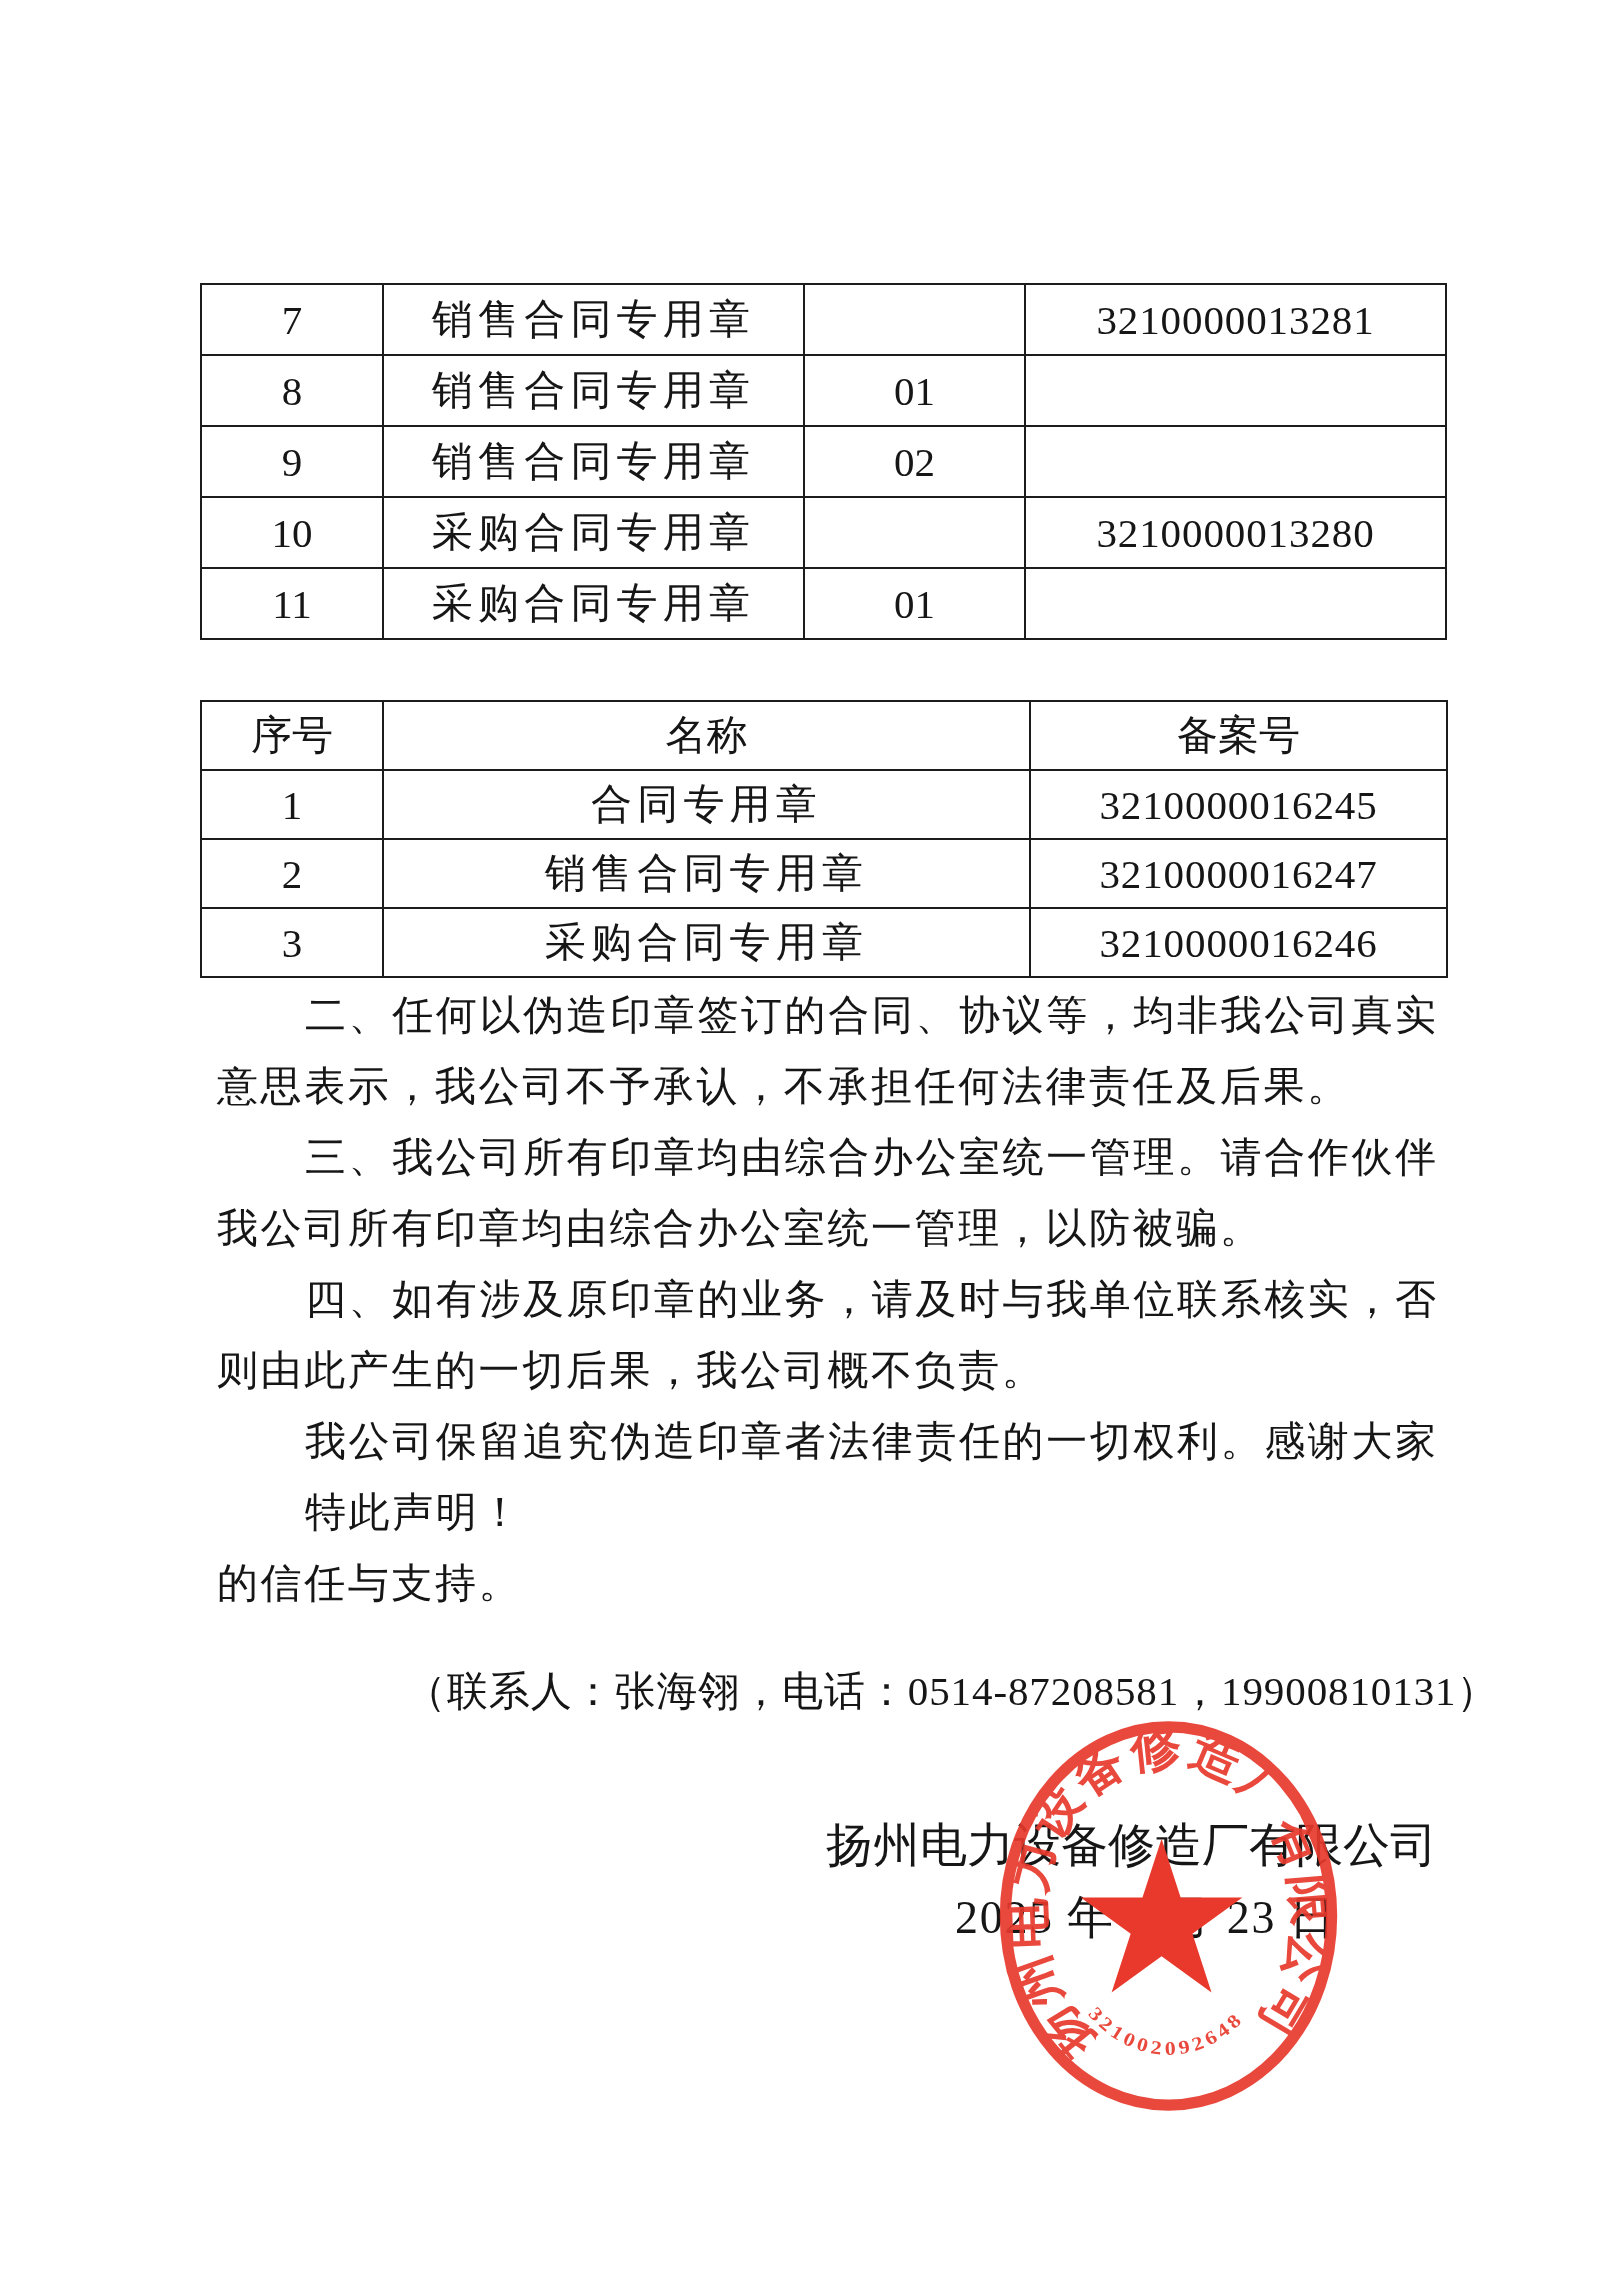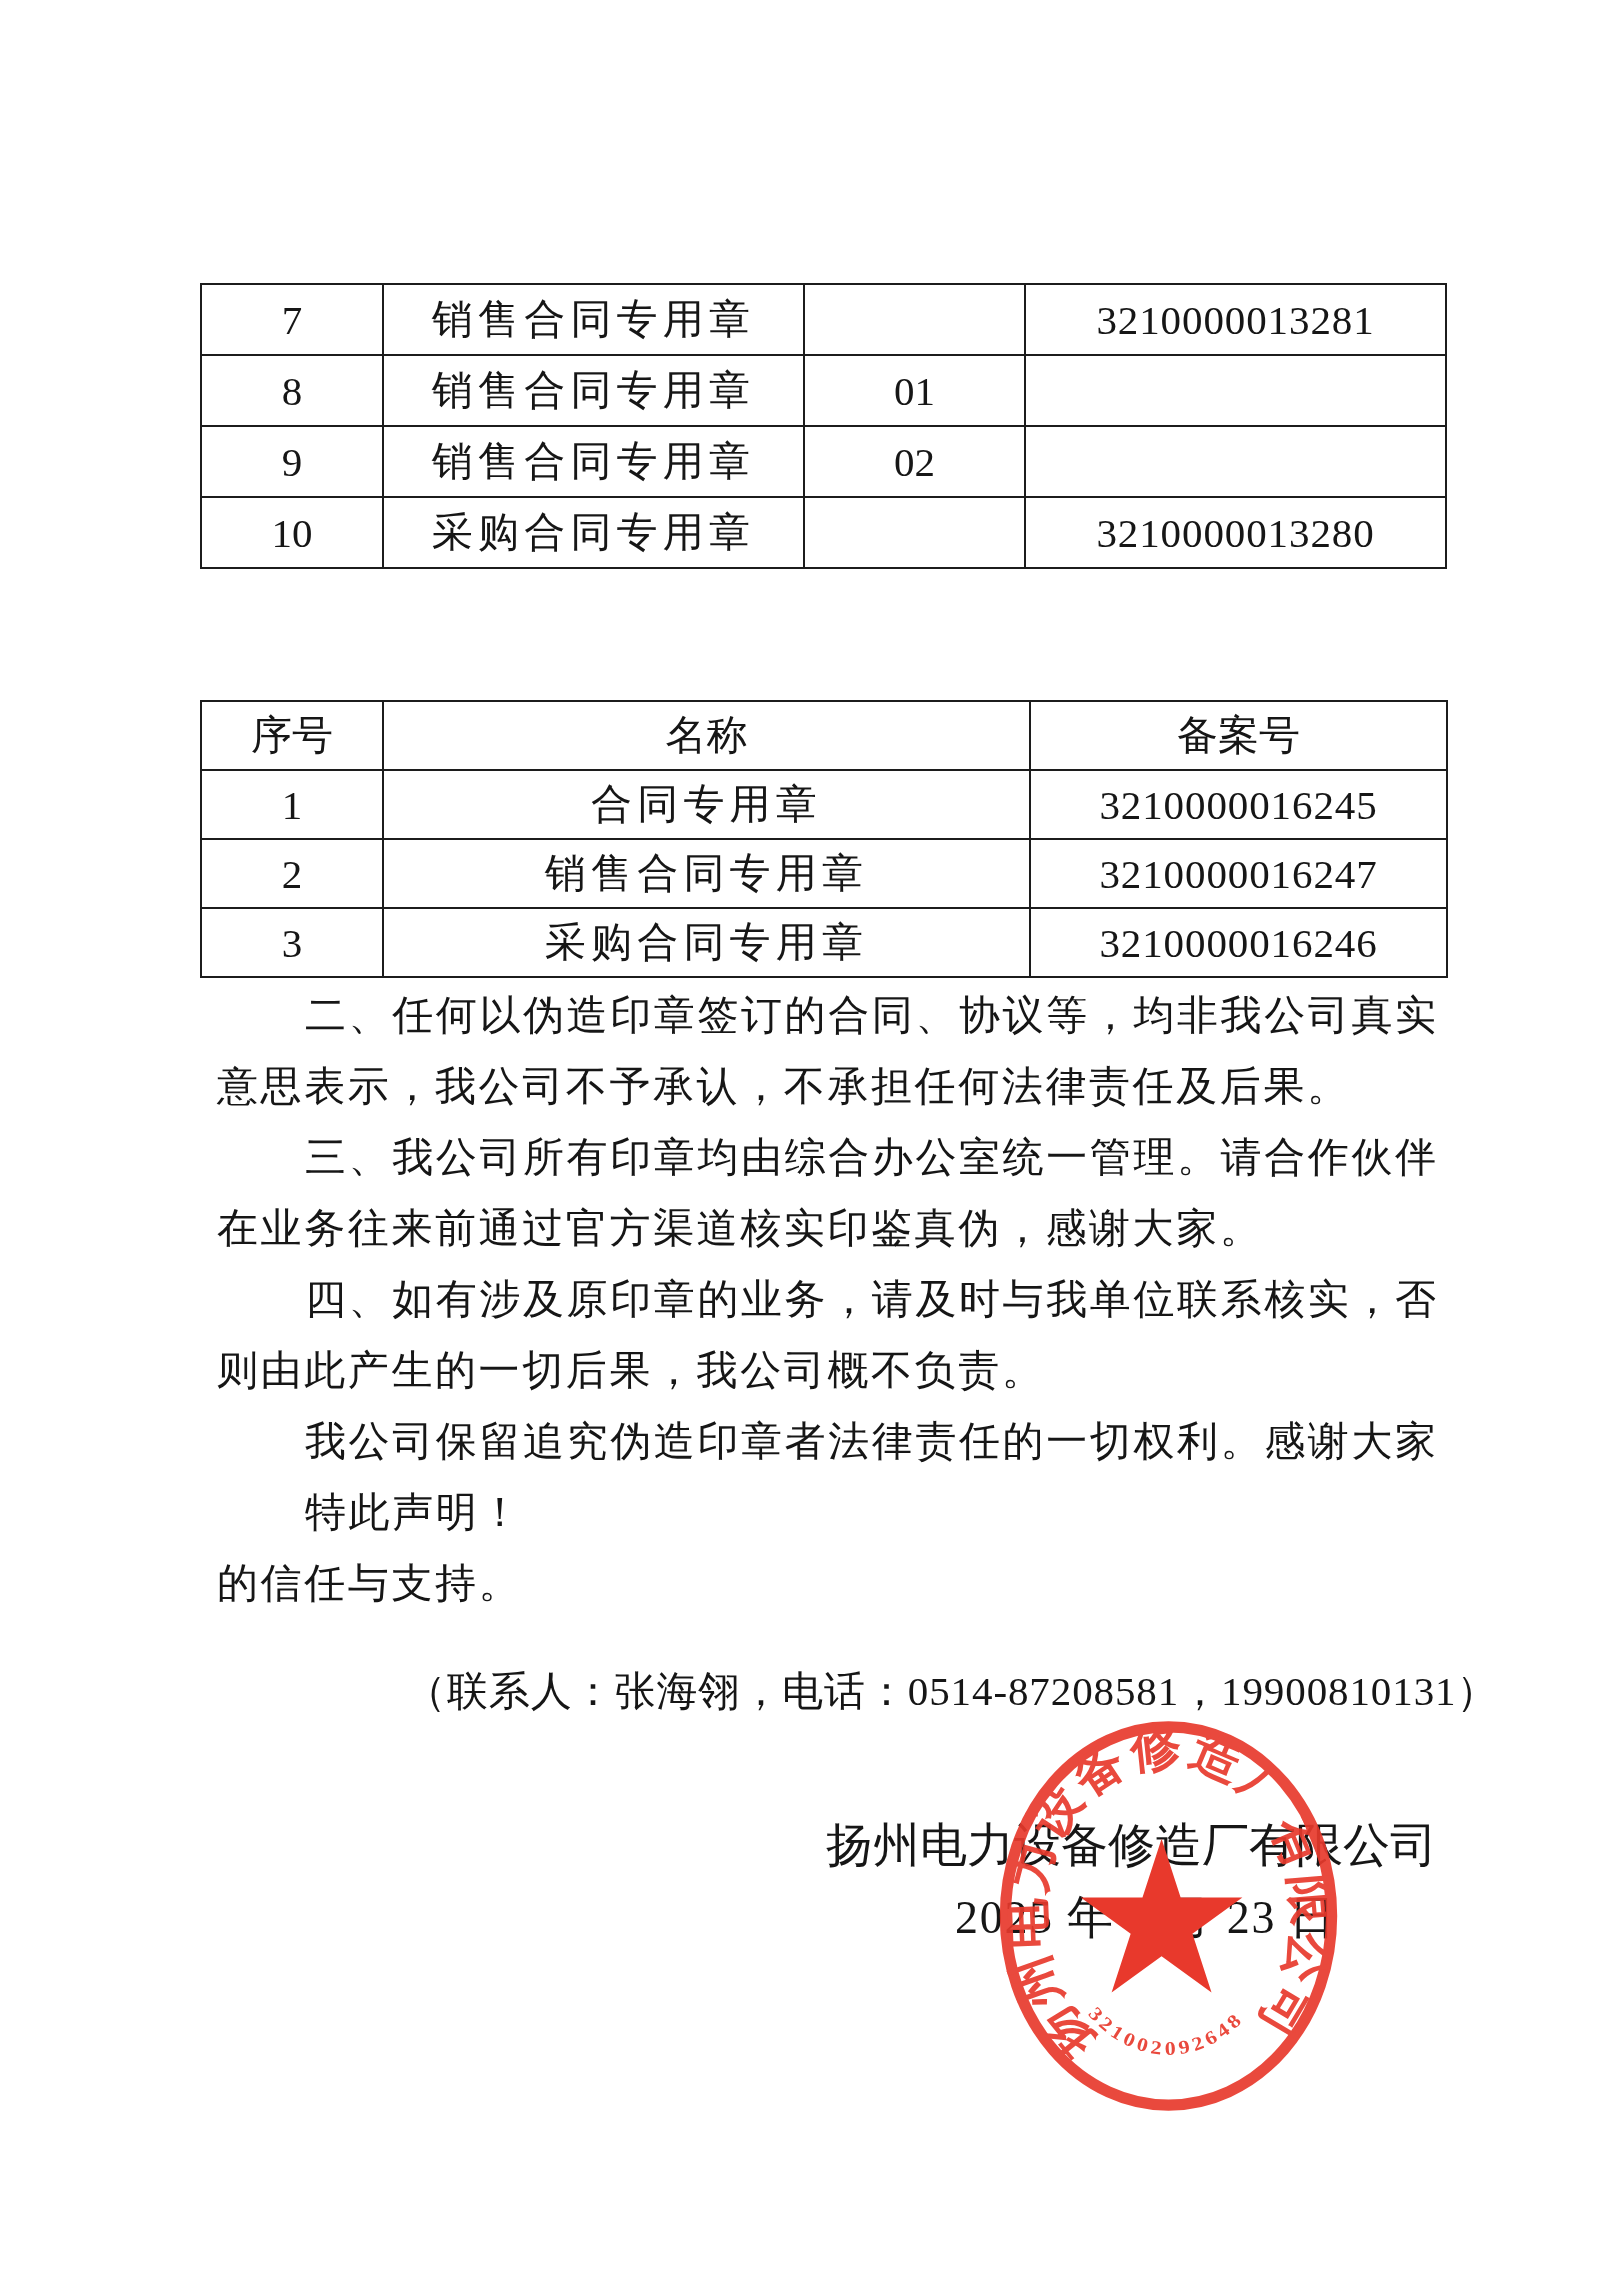--- a/index.html
+++ b/index.html
@@ -85,20 +85,26 @@
         <td class="name-cell">销售合同专用章</td>
         <td>02</td>
         <td class="num"></td>
       </tr>
       <tr>
         <td>10</td>
         <td class="name-cell">采购合同专用章</td>
         <td></td>
         <td class="num">3210000013280</td>
       </tr>
+      <tr>
+        <td>11</td>
+        <td class="name-cell">采购合同专用章</td>
+        <td>01</td>
+        <td class="num"></td>
+      </tr>
     </tbody>
   </table>
 
 
   <table class="seal-table" id="table-new">
     <colgroup>
         <col style="width:182px">
         <col style="width:647px">
         <col style="width:417px">
       </colgroup>
@@ -123,21 +129,21 @@
         <td class="name-cell">采购合同专用章</td>
         <td class="num">3210000016246</td>
       </tr>
     </tbody>
   </table>
 
   <div class="body-block">
     <div class="body-line ind">二、任何以伪造印章签订的合同、协议等，均非我公司真实</div>
     <div class="body-line">意思表示，我公司不予承认，不承担任何法律责任及后果。</div>
     <div class="body-line ind">三、我公司所有印章均由综合办公室统一管理。请合作伙伴</div>
-    <div class="body-line">在业务往来前通过官方渠道核实印鉴真伪，感谢大家。</div>
+    <div class="body-line">我公司所有印章均由综合办公室统一管理，以防被骗。</div>
     <div class="body-line ind">四、如有涉及原印章的业务，请及时与我单位联系核实，否</div>
     <div class="body-line">则由此产生的一切后果，我公司概不负责。</div>
     <div class="body-line ind">我公司保留追究伪造印章者法律责任的一切权利。感谢大家</div>
     <div class="body-line ind">特此声明！</div>
     <div class="body-line">的信任与支持。</div>
   </div>
 
   <div class="contact-line">（联系人：张海翎，电话：0514-87208581，19900810131）</div>
 
   <div class="company-line">扬州电力设备修造厂有限公司</div>

